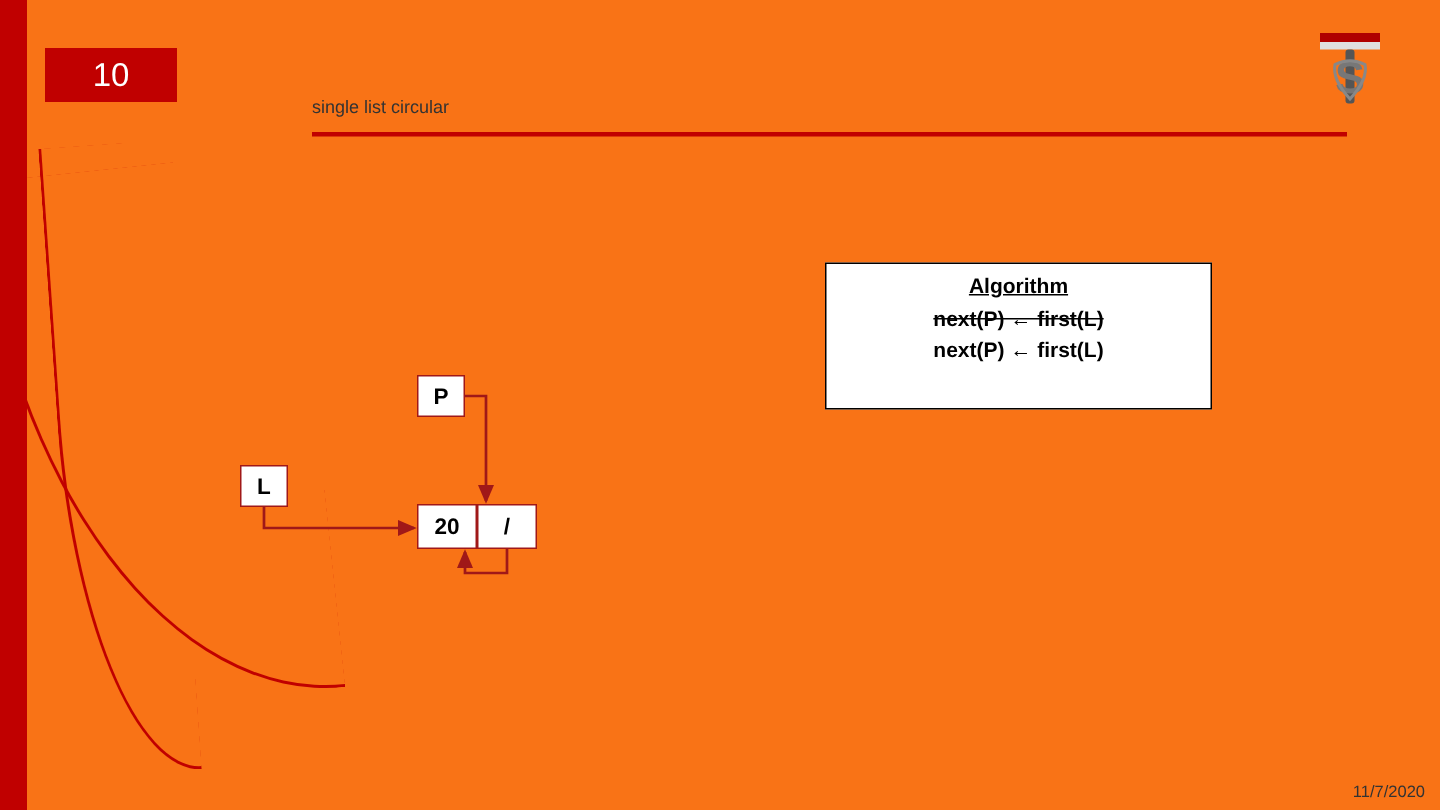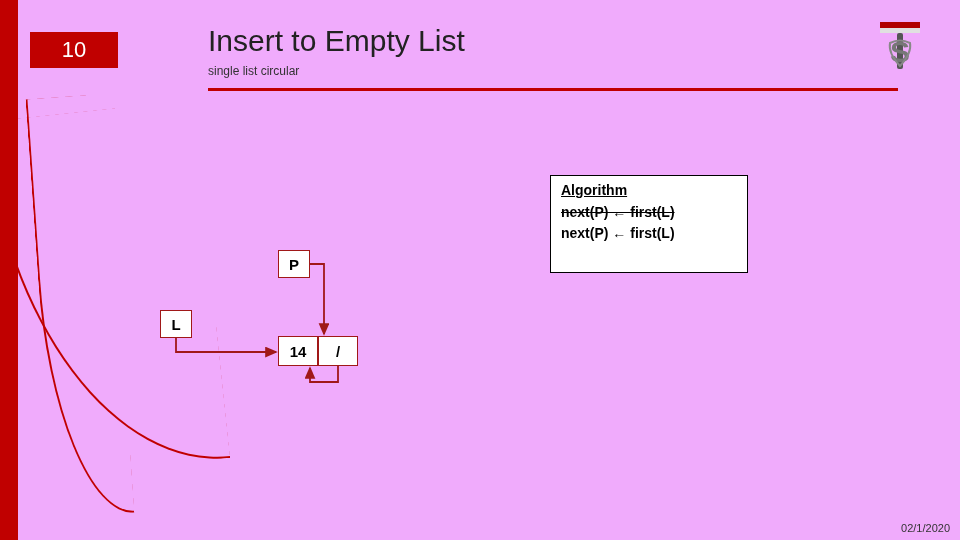--- a/index.html
+++ b/index.html
@@ -1,20 +1,20 @@
 <!DOCTYPE html>
 <html><head>
 <meta charset="utf-8">
 <style>
   * { box-sizing: border-box; margin: 0; padding: 0; }
   html, body { width: 960px; height: 540px; overflow: hidden; font-family: Arial, sans-serif; }
   .slide {
     position: relative;
     width: 960px; height: 540px;
-    background: #f0abfc;
+    background: #f97316;
   }
   .red-bar {
     position: absolute;
     left: 0; top: 0;
     width: 18px; height: 540px;
     background: #c00000;
   }
   .page-badge {
     position: absolute;
     left: 30px; top: 32px;
@@ -43,26 +43,27 @@
     background: #c00000;
   }
   .logo {
     position: absolute;
     right: 30px; top: 18px;
     width: 60px; height: 60px;
   }
   .algo-box {
     position: absolute;
     left: 550px; top: 175px;
-    width: 198px; height: 98px;
+    width: 258px; height: 98px;
     border: 1.5px solid #000;
     background: #fff;
     padding: 6px 10px;
     font-size: 14px;
     font-weight: bold;
+    text-align: center;
   }
   .algo-title { text-decoration: underline; margin-bottom: 4px; }
   .algo-line { line-height: 1.5; }
   .strike { text-decoration: line-through; text-decoration-color: #000; }
   .date {
     position: absolute;
     right: 10px; bottom: 6px;
     font-size: 11px;
     color: #333;
   }
@@ -108,21 +109,20 @@
 </style>
 </head>
 <body>
 
 <div class="slide">
   <div class="red-bar"></div>
   <div class="curve1"></div>
   <div class="curve2"></div>
 
   <div class="page-badge">10</div>
-  <div class="title">Insert to Empty List</div>
   <div class="subtitle">single list circular</div>
   <div class="hr"></div>
 
   <div class="logo">
     <svg viewBox="0 0 60 60">
       <rect x="10" y="4" width="40" height="6" fill="#b00000"></rect>
       <rect x="10" y="10" width="40" height="5" fill="#e0e0e0"></rect>
       <rect x="27" y="15" width="6" height="36" fill="#555" rx="2"></rect>
       <text x="30" y="44" font-size="30" text-anchor="middle" fill="#777" font-weight="bold">S</text>
       <path d="M20 25 Q30 20 40 25 Q42 35 30 48 Q18 35 20 25 Z" fill="none" stroke="#888" stroke-width="2"></path>
@@ -144,18 +144,18 @@
       </defs>
 
       <path d="M150 14 L164 14 L164 84" stroke="#a01818" stroke-width="1.8" fill="none" marker-end="url(#ah)"></path>
 
       <path d="M16 88 L16 102 L116 102" stroke="#a01818" stroke-width="1.8" fill="none" marker-end="url(#ah)"></path>
 
       <path d="M178 116 L178 132 L150 132 L150 118" stroke="#a01818" stroke-width="1.8" fill="none" marker-end="url(#ah)"></path>
     </svg>
     <div class="box box-L">L</div>
     <div class="box box-P">P</div>
-    <div class="box box-15">14</div>
+    <div class="box box-15">20</div>
     <div class="box box-sl">/</div>
   </div>
 
-  <div class="date">02/1/2020</div>
+  <div class="date">11/7/2020</div>
 </div>
 
 </body></html>

